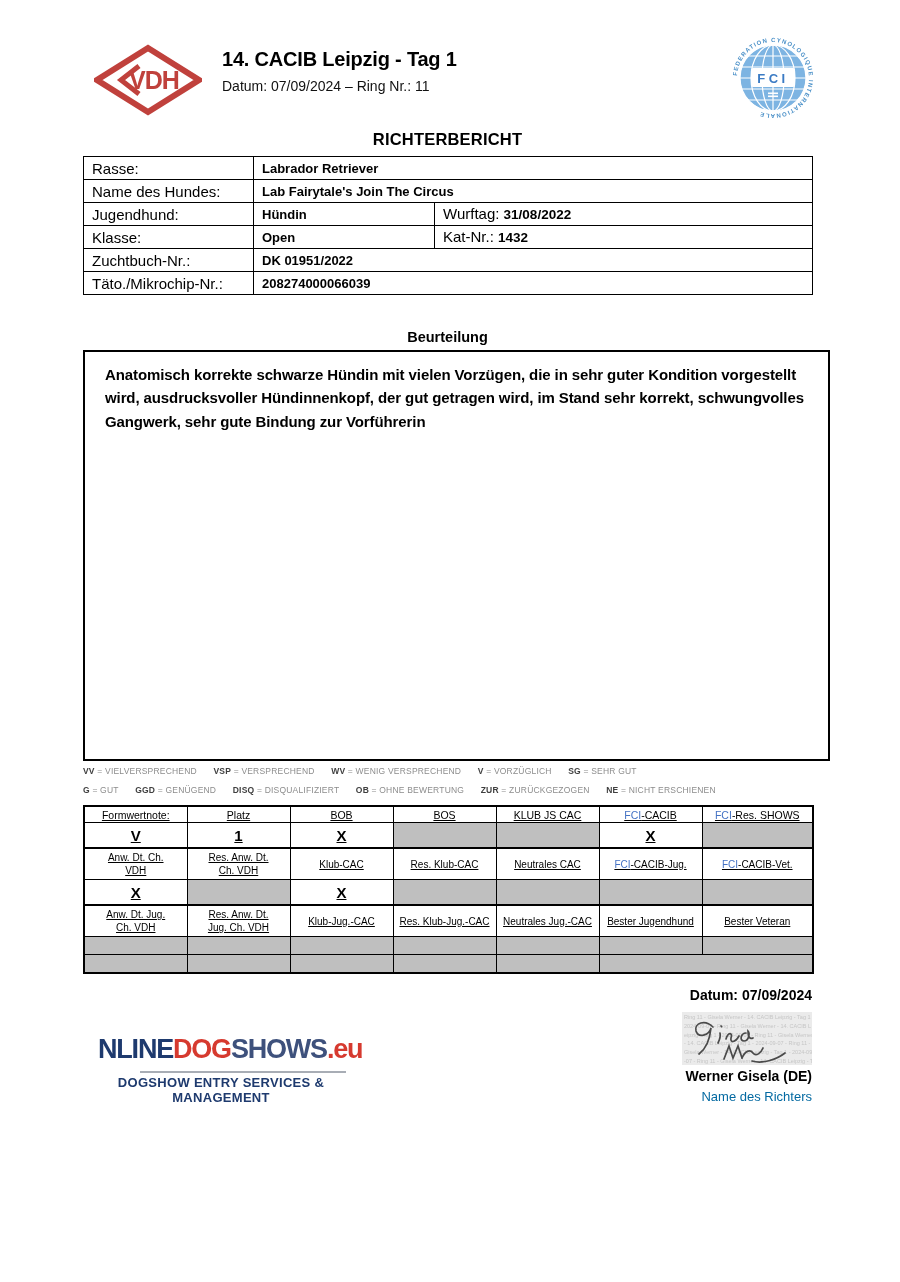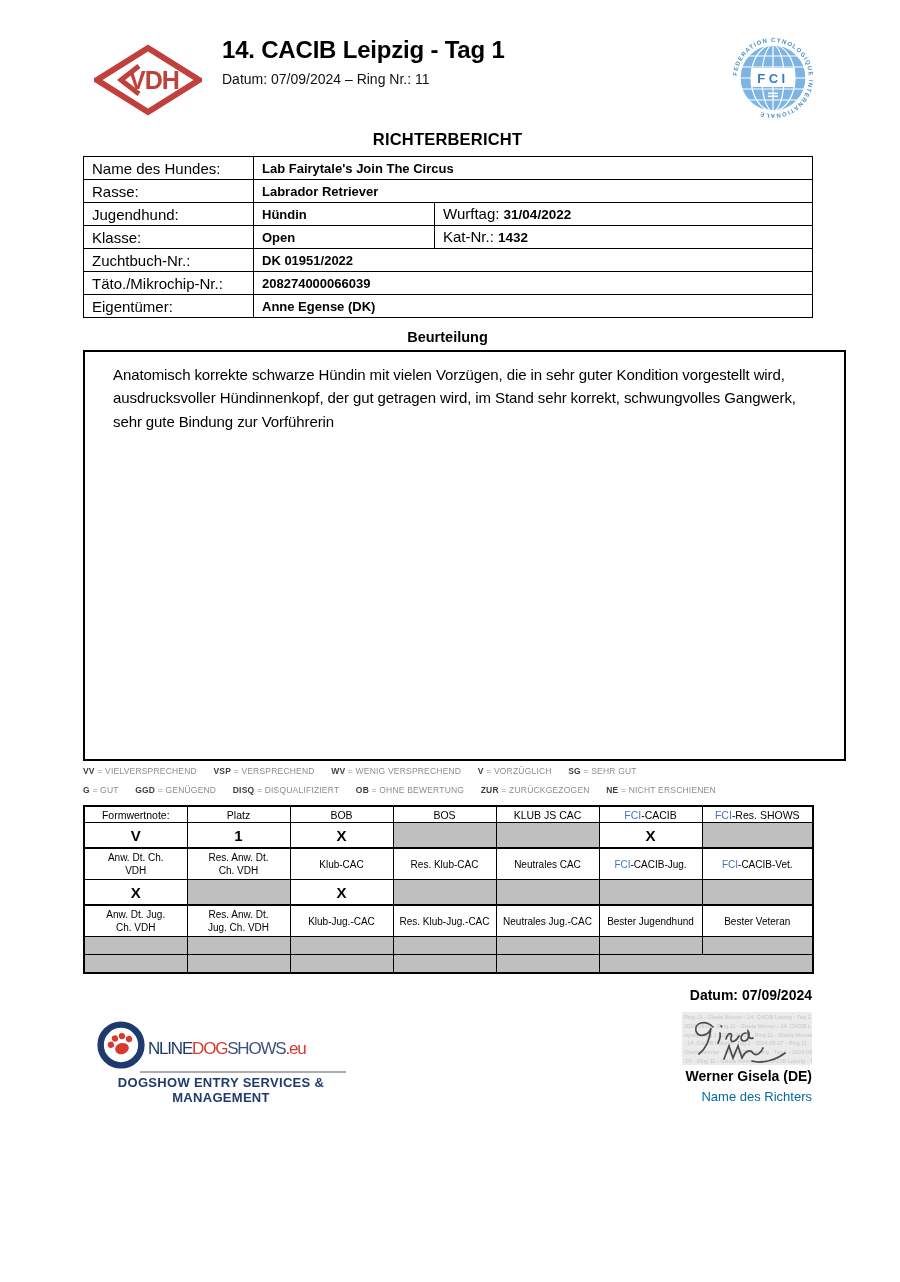--- a/index.html
+++ b/index.html
@@ -2,53 +2,53 @@
 <html><head>
 <meta charset="utf-8">
 <style>
   html,body{margin:0;padding:0;background:#fff;}
   .page{position:relative;width:900px;height:1282px;background:#fff;overflow:hidden;
         font-family:"Liberation Sans",sans-serif;color:#000;}
 
   
   .vdh-logo{position:absolute;left:94px;top:44px;width:108px;height:72px;}
   .header-text{position:absolute;left:222px;top:36px;}
-  .header-title{font-size:24px;font-weight:bold;margin:0 0 7px 0;letter-spacing:-0.2px;}
+  .header-title{font-size:20px;font-weight:bold;margin:12px 0 7px 0;letter-spacing:-0.2px;}
   .header-subtitle{font-size:14px;font-weight:500;color:#111;}
   .fci-logo{position:absolute;left:729px;top:34px;width:88px;height:88px;}
 
   .report-title{position:absolute;left:83px;top:130px;width:729px;text-align:center;
                 font-size:16.5px;font-weight:bold;letter-spacing:0.2px;}
 
   
   .dog-table{position:absolute;left:83px;top:156px;width:729px;border-collapse:collapse;table-layout:fixed;}
   .dog-table td{border:1px solid #000;height:22px;padding:0 0 0 8px;vertical-align:middle;overflow:hidden;}
   .dog-table{border:1.5px solid #000;}
   .dog-lbl{font-size:15px;}
   .dog-val{font-size:13px;font-weight:bold;}
   .combo-lbl{font-size:15px;}
   .combo-val{font-size:13.5px;font-weight:bold;}
 
   
   .beurteilung-title{position:absolute;left:83px;top:329px;width:729px;text-align:center;
                      font-size:14.5px;font-weight:bold;}
   .beurteilung-box{position:absolute;left:83px;top:350px;width:703px;height:385px;
-                   border:2px solid #000;padding:11px 28px;font-size:15px;font-weight:normal;
+                   border:2px solid #000;padding:11px 20px;font-size:15px;font-weight:bold;
                    line-height:1.55;letter-spacing:-0.1px;}
 
   
   .legend{position:absolute;left:83px;top:766px;width:729px;font-size:8.5px;letter-spacing:0.2px;}
   .legend-line{margin-bottom:9px;white-space:nowrap;}
   .legend-item{margin-right:14px;}
   .legend-abbr{font-weight:bold;color:#3f3f3f;}
   .legend-eq{color:#8c8c8c;}
   .legend-meaning{color:#8c8c8c;}
 
   
-  .results-table{position:absolute;left:83px;top:805px;width:729px;border-collapse:collapse;table-layout:fixed;}
+  .results-table{position:absolute;left:83px;top:805px;width:729px;border-collapse:collapse;table-layout:fixed;text-decoration:underline;}
   .results-table{border:2px solid #000;}
   .results-table td,.results-table th{border:1px solid #000;text-align:center;vertical-align:middle;
         padding:1px 2px;overflow:hidden;}
   .results-table th{font-size:10.5px;font-weight:normal;height:13px;}
   .res-lbl{font-size:10px;white-space:pre-line;line-height:1.3;height:28px;}
   .res-val{font-size:15px;font-weight:bold;height:22px;}
   .res-val-s{font-size:15px;font-weight:bold;height:15px;}
   .gray{background:#bfbfbf;}
   .thick td{border-top-width:2px;}
   .fci-blue{color:#4472c4;}
@@ -58,21 +58,21 @@
   .sig-box{position:absolute;left:682px;top:1012px;width:130px;height:53px;background:#ebebeb;overflow:hidden;}
   .sig-watermark{position:absolute;left:0;top:0;width:130px;height:53px;font-size:5.5px;line-height:1.6;
                  color:#c6c6c6;word-break:break-all;overflow:hidden;padding:1px 2px;}
   .sig-svg{position:absolute;left:0;top:0;}
   .judge-name{position:absolute;right:88px;top:1068px;font-size:14px;font-weight:bold;text-align:right;}
   .judge-label{position:absolute;right:88px;top:1089px;font-size:13px;color:#0369a1;text-align:right;}
 
   
   .ods-logo{position:absolute;left:96px;top:1020px;width:250px;}
   .ods-row{display:flex;align-items:center;}
-  .ods-text{font-size:17px;font-weight:normal;letter-spacing:-1.2px;white-space:nowrap;margin-left:2px;margin-top:8px;}
+  .ods-text{font-size:27px;font-weight:bold;letter-spacing:-1.2px;white-space:nowrap;margin-left:2px;margin-top:8px;}
   .ods-navy{color:#1e3a6e;}
   .ods-red{color:#d63a2f;}
   .ods-slate{color:#3e517c;}
   .ods-underline{height:2px;background:#a8adb5;margin:1px 0 2px 44px;}
   .ods-tagline{text-align:center;font-size:13px;font-weight:bold;color:#1e3a6e;letter-spacing:0.3px;}
 </style>
 </head>
 <body>
 
 <div class="page">
@@ -116,48 +116,44 @@
   <div class="report-title">RICHTERBERICHT</div>
 
   <table class="dog-table">
     <colgroup>
         <col style="width:170px">
         <col style="width:181px">
         <col style="width:378px">
       </colgroup>
     <tbody>
         <tr>
+      <td class="dog-lbl">Rasse:</td>
+      <td class="dog-val" colspan="2">Labrador Retriever</td>
+    </tr>
+    <tr>
       <td class="dog-lbl">Name des Hundes:</td>
       <td class="dog-val" colspan="2">Lab Fairytale's Join The Circus</td>
     </tr>
     <tr>
-      <td class="dog-lbl">Rasse:</td>
-      <td class="dog-val" colspan="2">Labrador Retriever</td>
-    </tr>
-    <tr>
       <td class="dog-lbl">Jugendhund:</td>
       <td class="dog-val">Hündin</td>
-      <td><span class="combo-lbl">Wurftag: </span><span class="combo-val">31/04/2022</span></td>
+      <td><span class="combo-lbl">Wurftag: </span><span class="combo-val">31/08/2022</span></td>
     </tr>
     <tr>
       <td class="dog-lbl">Klasse:</td>
       <td class="dog-val">Open</td>
       <td><span class="combo-lbl">Kat-Nr.: </span><span class="combo-val">1432</span></td>
     </tr>
     <tr>
       <td class="dog-lbl">Zuchtbuch-Nr.:</td>
       <td class="dog-val" colspan="2">DK 01951/2022</td>
     </tr>
     <tr>
       <td class="dog-lbl">Täto./Mikrochip-Nr.:</td>
       <td class="dog-val" colspan="2">208274000066039</td>
-    </tr>
-    <tr>
-      <td class="dog-lbl">Eigentümer:</td>
-      <td class="dog-val" colspan="2">Anne Egense (DK)</td>
     </tr>
   </tbody>
     </table>
 
   <div class="beurteilung-title">Beurteilung</div>
   <div class="beurteilung-box">
     <span>Anatomisch korrekte schwarze Hündin mit vielen Vorzügen, die in sehr guter Kondition vorgestellt wird, ausdrucksvoller Hündinnenkopf, der gut getragen wird, im Stand sehr korrekt, schwungvolles Gangwerk, sehr gute Bindung zur Vorführerin</span>
   </div>
 
   <div class="legend">

